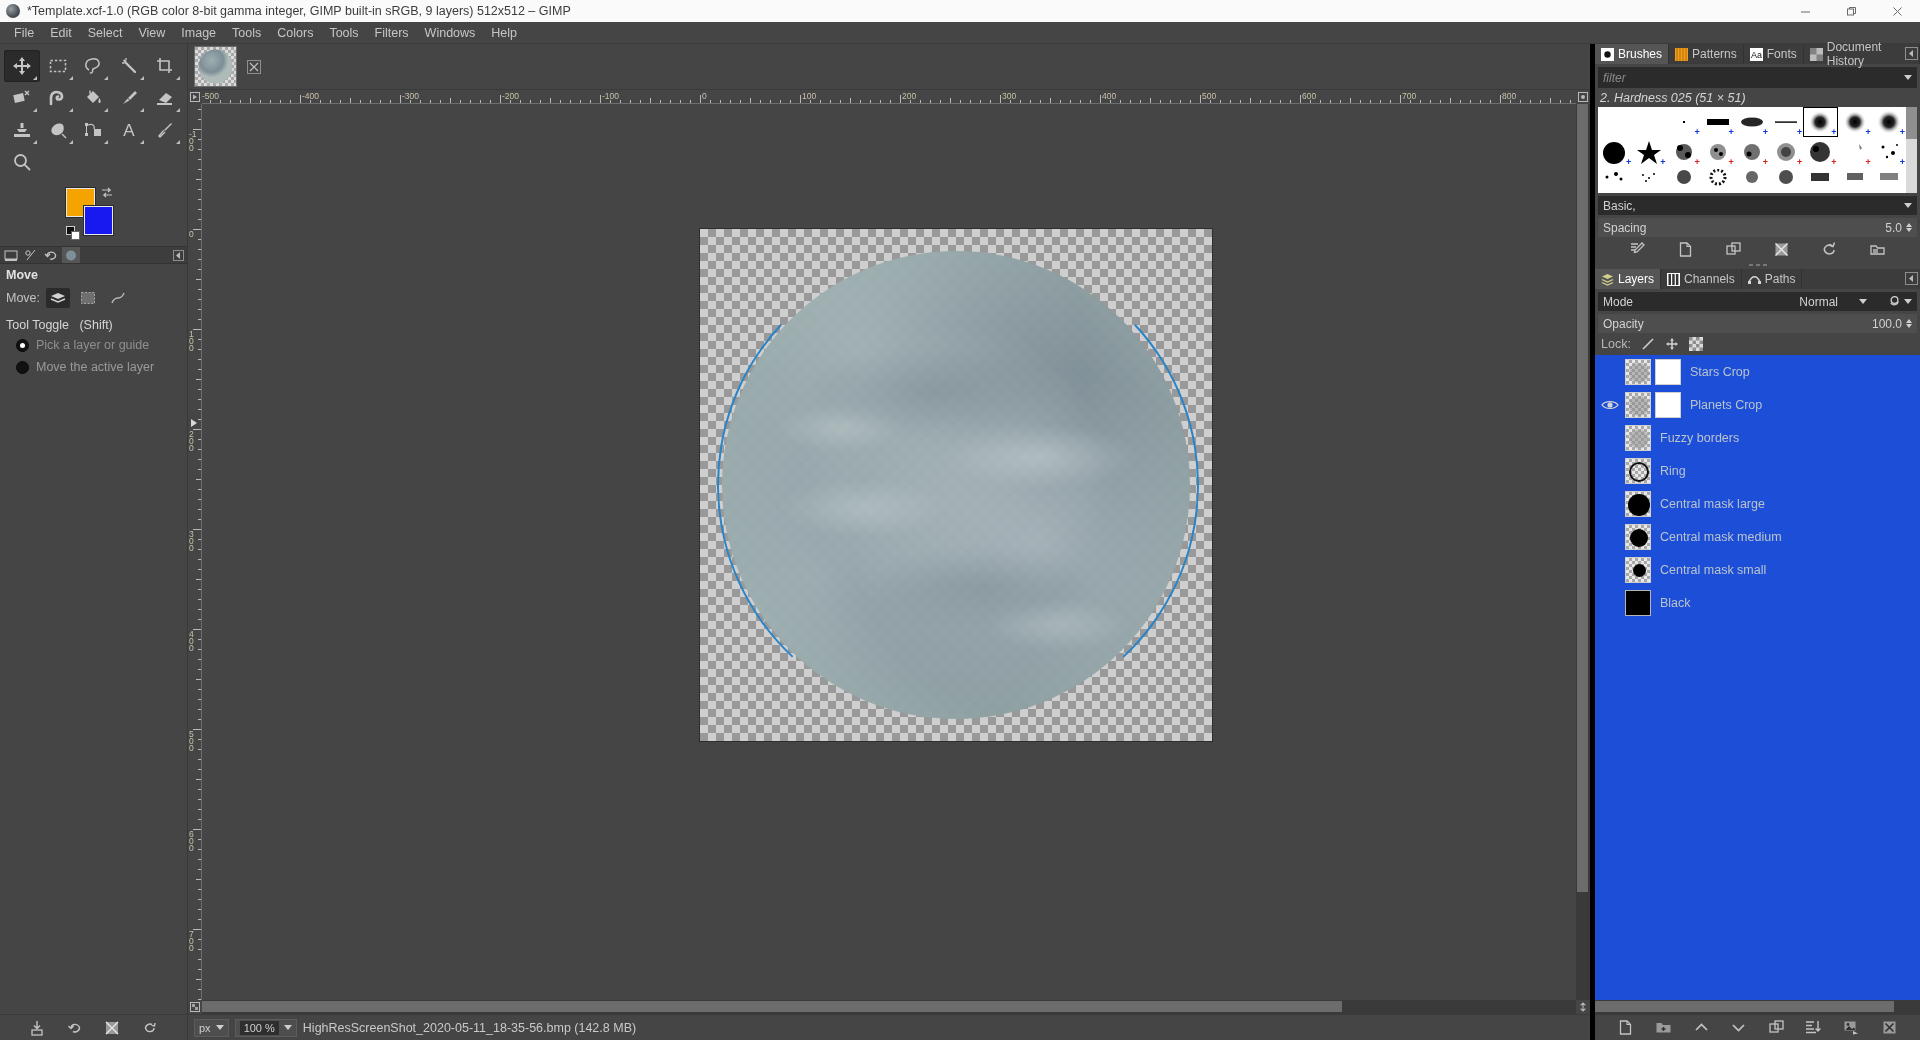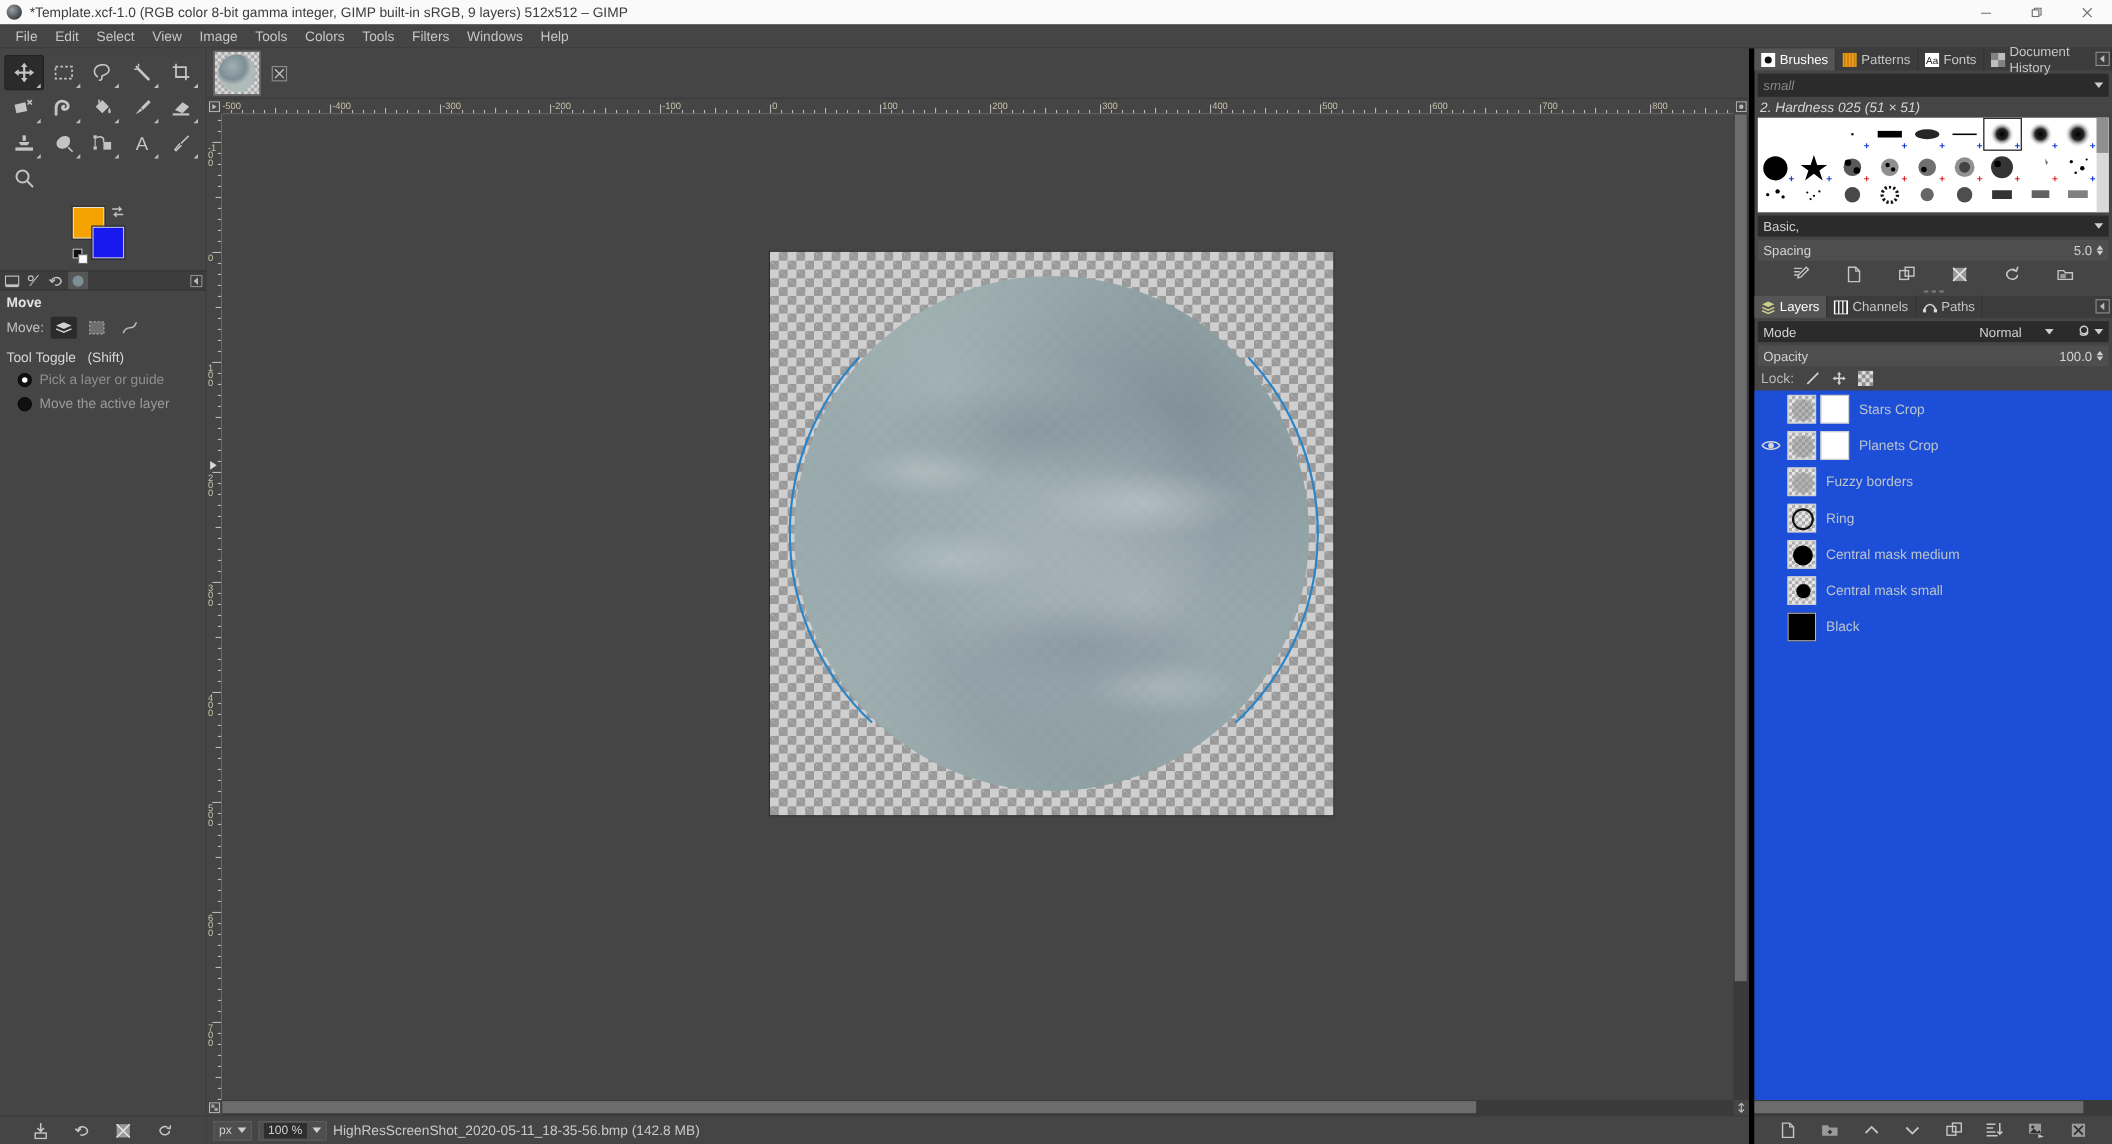--- a/index.html
+++ b/index.html
@@ -888,21 +888,21 @@
         <span>Document History</span>
       </div>
       <div class="dock-menu">
         <svg width="7" height="7" viewBox="0 0 7 7">
             <path d="M5 0 L1 3.5 L5 7 Z" fill="#b9b9b9"></path>
           </svg>
       </div>
     </div>
 
     <div class="filterbar">
-      <span style="flex:1">small</span>
+      <span style="flex:1">filter</span>
       <span class="caret"></span>
     </div>
 
     <div class="brushname">2. Hardness 025 (51 × 51)</div>
 
     <div id="brushgrid">
       <div id="brushcells">
         <div class="bcell"></div>
         <div class="bcell"></div>
         <div class="bcell">
@@ -1271,20 +1271,29 @@
       <div class="layerrow">
         <span class="eye"></span>
         <span class="lthumbs">
           <span class="lthumb">
               <span class="circ" style="border:2.5px solid #111;box-sizing:border-box;"></span>
             </span>
         </span>
         <span class="lname">Ring</span>
       </div>
 
+      <div class="layerrow">
+        <span class="eye"></span>
+        <span class="lthumbs">
+          <span class="lthumb">
+              <span class="circ" style="background:#000;left:2px;top:2px;width:22px;height:22px;"></span>
+            </span>
+        </span>
+        <span class="lname">Central mask large</span>
+      </div>
 
       <div class="layerrow">
         <span class="eye"></span>
         <span class="lthumbs">
           <span class="lthumb">
               <span class="circ" style="background:#000;left:4px;top:4px;width:18px;height:18px;"></span>
             </span>
         </span>
         <span class="lname">Central mask medium</span>
       </div>

